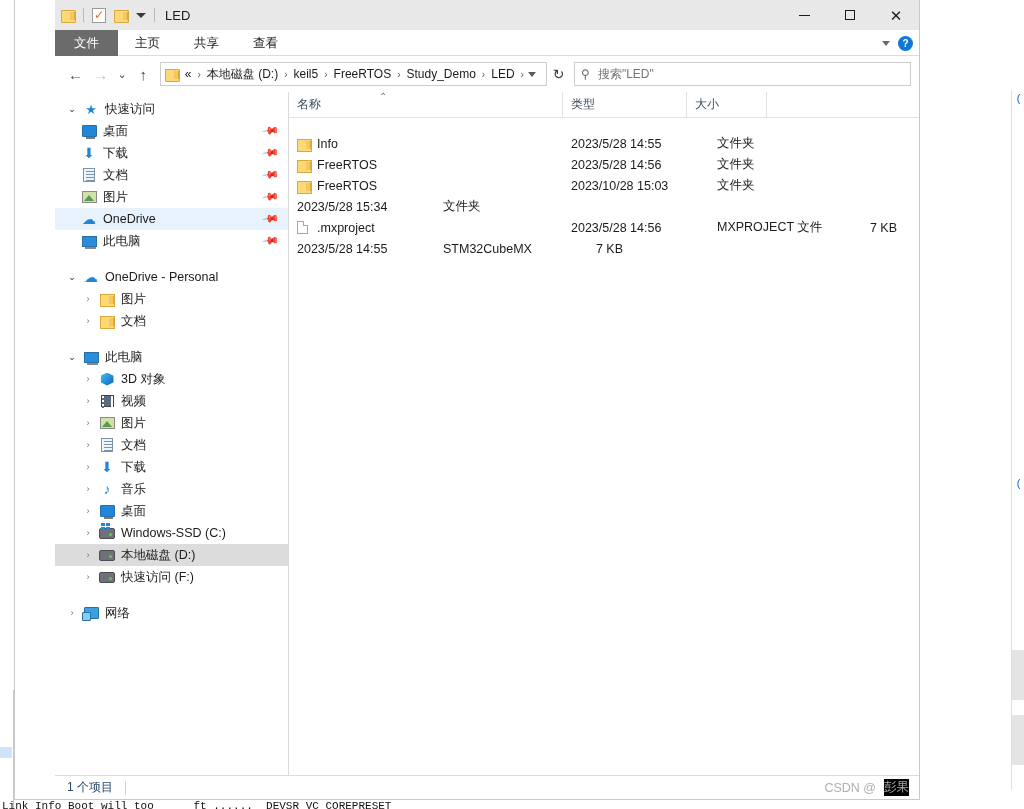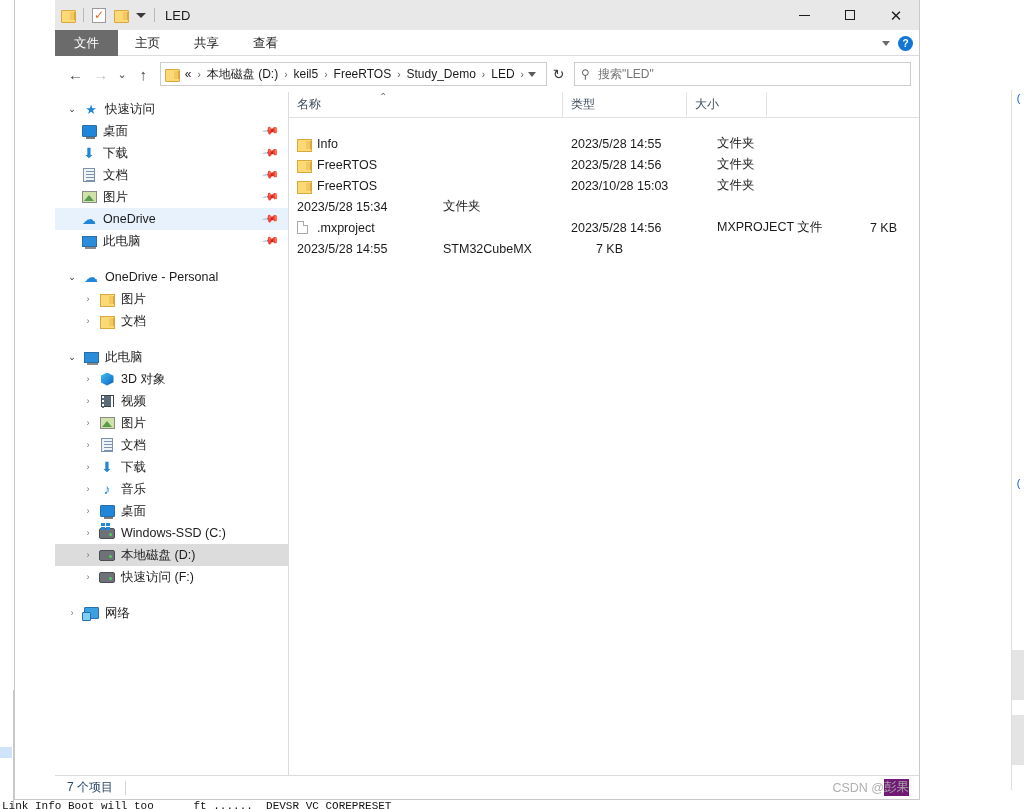--- a/index.html
+++ b/index.html
@@ -264,23 +264,23 @@
 
   
   #statusbar {
     height: 24px; flex: 0 0 24px; border-top:1px solid #dcdcdc;
     display:flex; align-items:center; font-size:12px; color:#2a4a6a;
     padding-left: 12px; position:relative; background:#fff;
   }
   .status-sep { width:1px; height:14px; background:#d2d2d2; margin-left:12px; }
   #watermark {
     position:absolute; right:10px; font-size:12.5px; color:#b0b0b0;
-    display:flex; align-items:center; gap:0px;
-  }
-  .wm-sel { background:#701a75; color:#a8a8a8; }
+    display:flex; align-items:center; gap:8px;
+  }
+  .wm-sel { background:#000000; color:#a8a8a8; }
 
   
   #right-gutter {
     position:absolute; right:0; top:90px; width:18px; height:700px; z-index:1;
   }
   .gut-line { position:absolute; left:5px; width:1px; background:#dedede; }
   .gut-chunk { position:absolute; left:6px; width:12px; background:#e4e4e4; }
 </style>
 </head>
 <body>
@@ -622,20 +622,20 @@
           <div class="fr-col" style="width:146px">2023/5/28 14:55</div>
           <div class="fr-col" style="width:124px">STM32CubeMX</div>
           <div class="fr-col fr-size" style="width:80px">7 KB</div>
         </div>
 
       </div>
     </div>
   </div>
 
   <div id="statusbar">
-    <span>7 个项目</span>
+    <span>1 个项目</span>
     <span class="status-sep"></span>
     <span id="watermark">
       <span>CSDN @</span>
       <span class="wm-sel">彭果</span>
     </span>
   </div>
 </div>
 
 </body></html>

